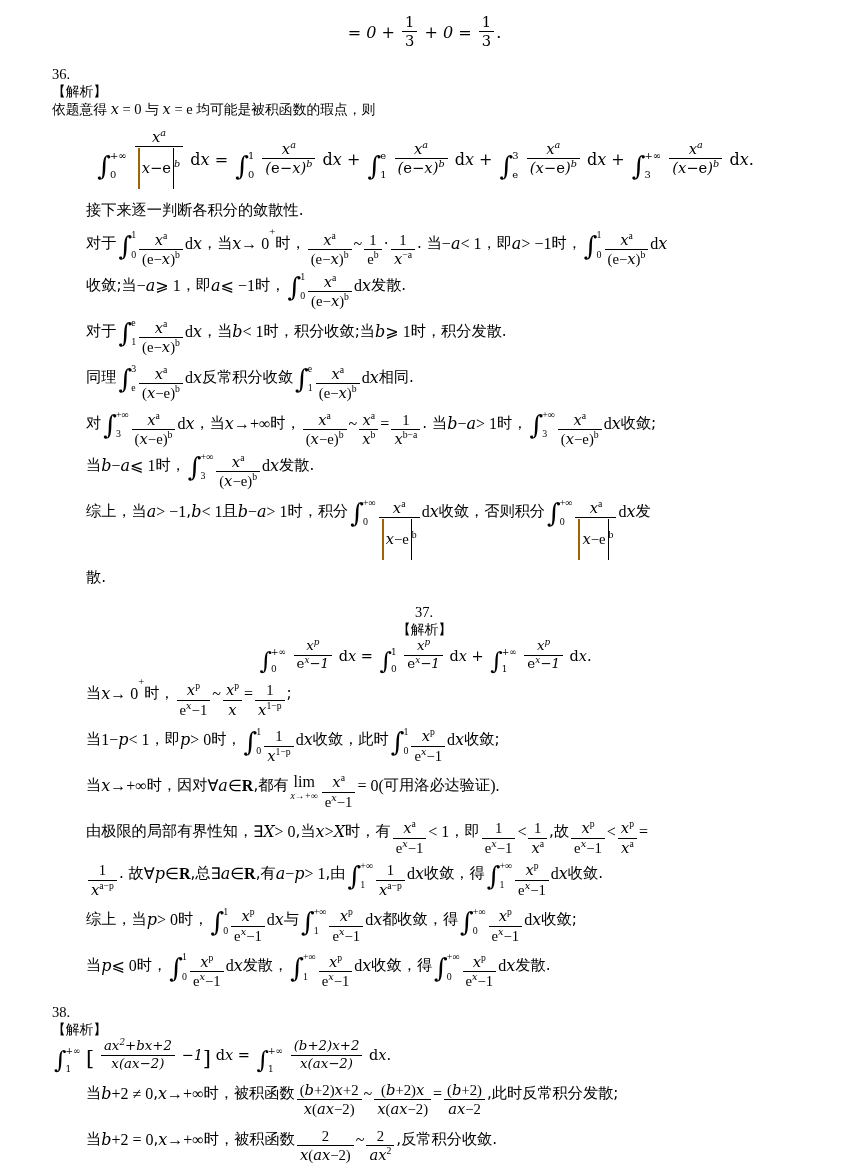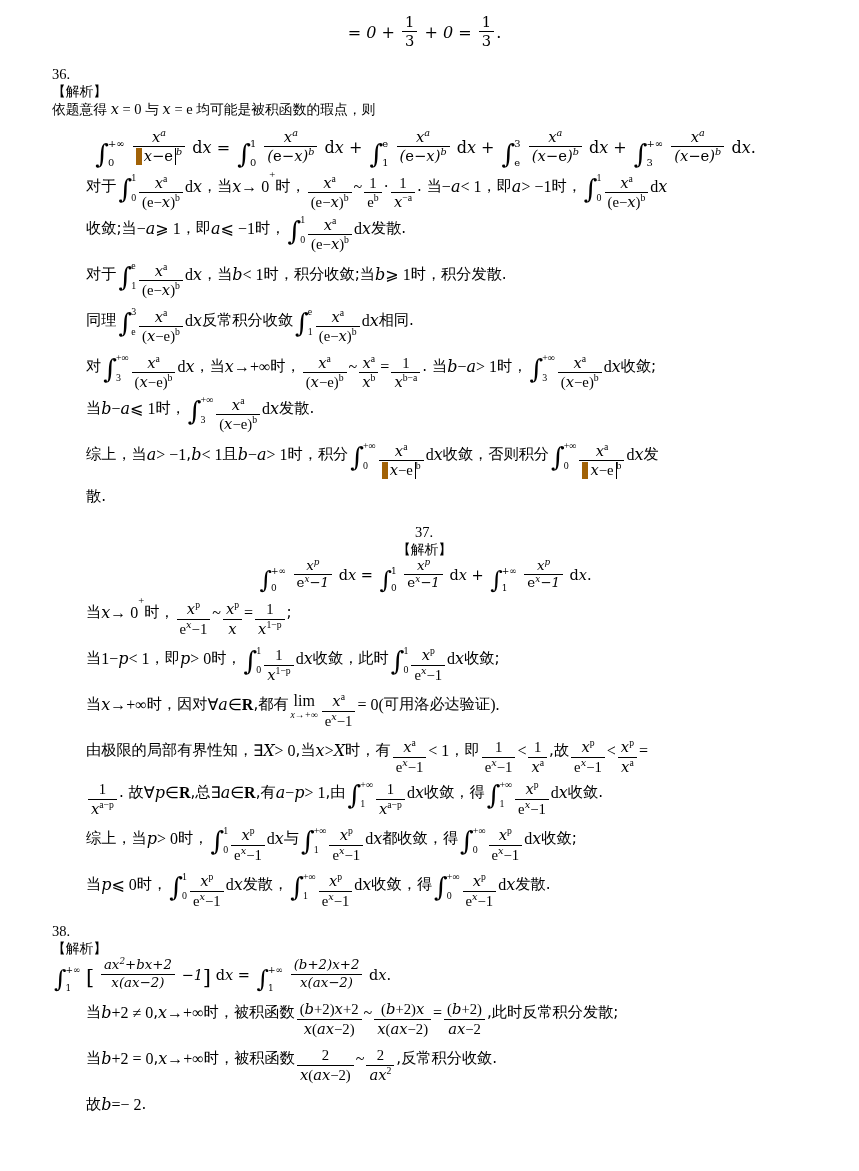--- a/index.html
+++ b/index.html
@@ -114,23 +114,23 @@
     flex-wrap: wrap;
     font-size: 16px;
     line-height: 1.5;
     margin-bottom: 10px;
   }
   .row.ind { padding-left: 34px; }
   .row.ctr { justify-content: center; padding-left: 0; }
   .cn { font-family: "DejaVu Sans", "Liberation Sans", sans-serif; font-size: 0.95em; }
   .absbar {
     display: inline-block;
-    border-left: 6px solid #a16207;
+    border-left: 2px solid #a16207;
     border-right: 1px solid #000;
-    padding: 0 2px;
+    padding: 12px 2px;
   }
 </style>
 </head>
 <body>
 
 <div class="page">
   <div class="content">
 
     <div class="row ctr" style="margin-bottom:16px;margin-top:6px;">
       <span class="math">= 0 +
@@ -161,20 +161,23 @@
         <span class="up">d</span><span class="math">x</span> +
         <span class="intg"><span class="sym">∫</span><span class="lim"><span class="top">3</span><span class="bot up">e</span></span></span>
         <span class="frac"><span class="num"><span class="math">x</span><sup>a</sup></span><span class="den">(<span class="math">x</span>−<span class="up">e</span>)<sup>b</sup></span></span>
         <span class="up">d</span><span class="math">x</span> +
         <span class="intg"><span class="sym">∫</span><span class="lim"><span class="top">+∞</span><span class="bot">3</span></span></span>
         <span class="frac"><span class="num"><span class="math">x</span><sup>a</sup></span><span class="den">(<span class="math">x</span>−<span class="up">e</span>)<sup>b</sup></span></span>
         <span class="up">d</span><span class="math">x</span><span class="up">.</span>
       </span>
     </div>
 
+    <div class="row ind">
+      <span class="cn">接下来逐一判断各积分的敛散性.</span>
+    </div>
 
     <div class="row ind" style="margin-bottom:6px;">
       <span class="cn">对于</span>
       <span class="intg"><span class="sym">∫</span><span class="lim"><span class="top">1</span><span class="bot">0</span></span></span>
       <span class="frac">
           <span class="num"><span class="math">x</span><sup>a</sup></span>
           <span class="den">(<span class="up">e</span>−<span class="math">x</span>)<sup>b</sup></span>
         </span>
       <span class="up">d</span><span class="math">x</span><span class="cn">，当</span> <span class="math">x</span> → 0<sup>+</sup> <span class="cn">时，</span>
       <span class="frac">

